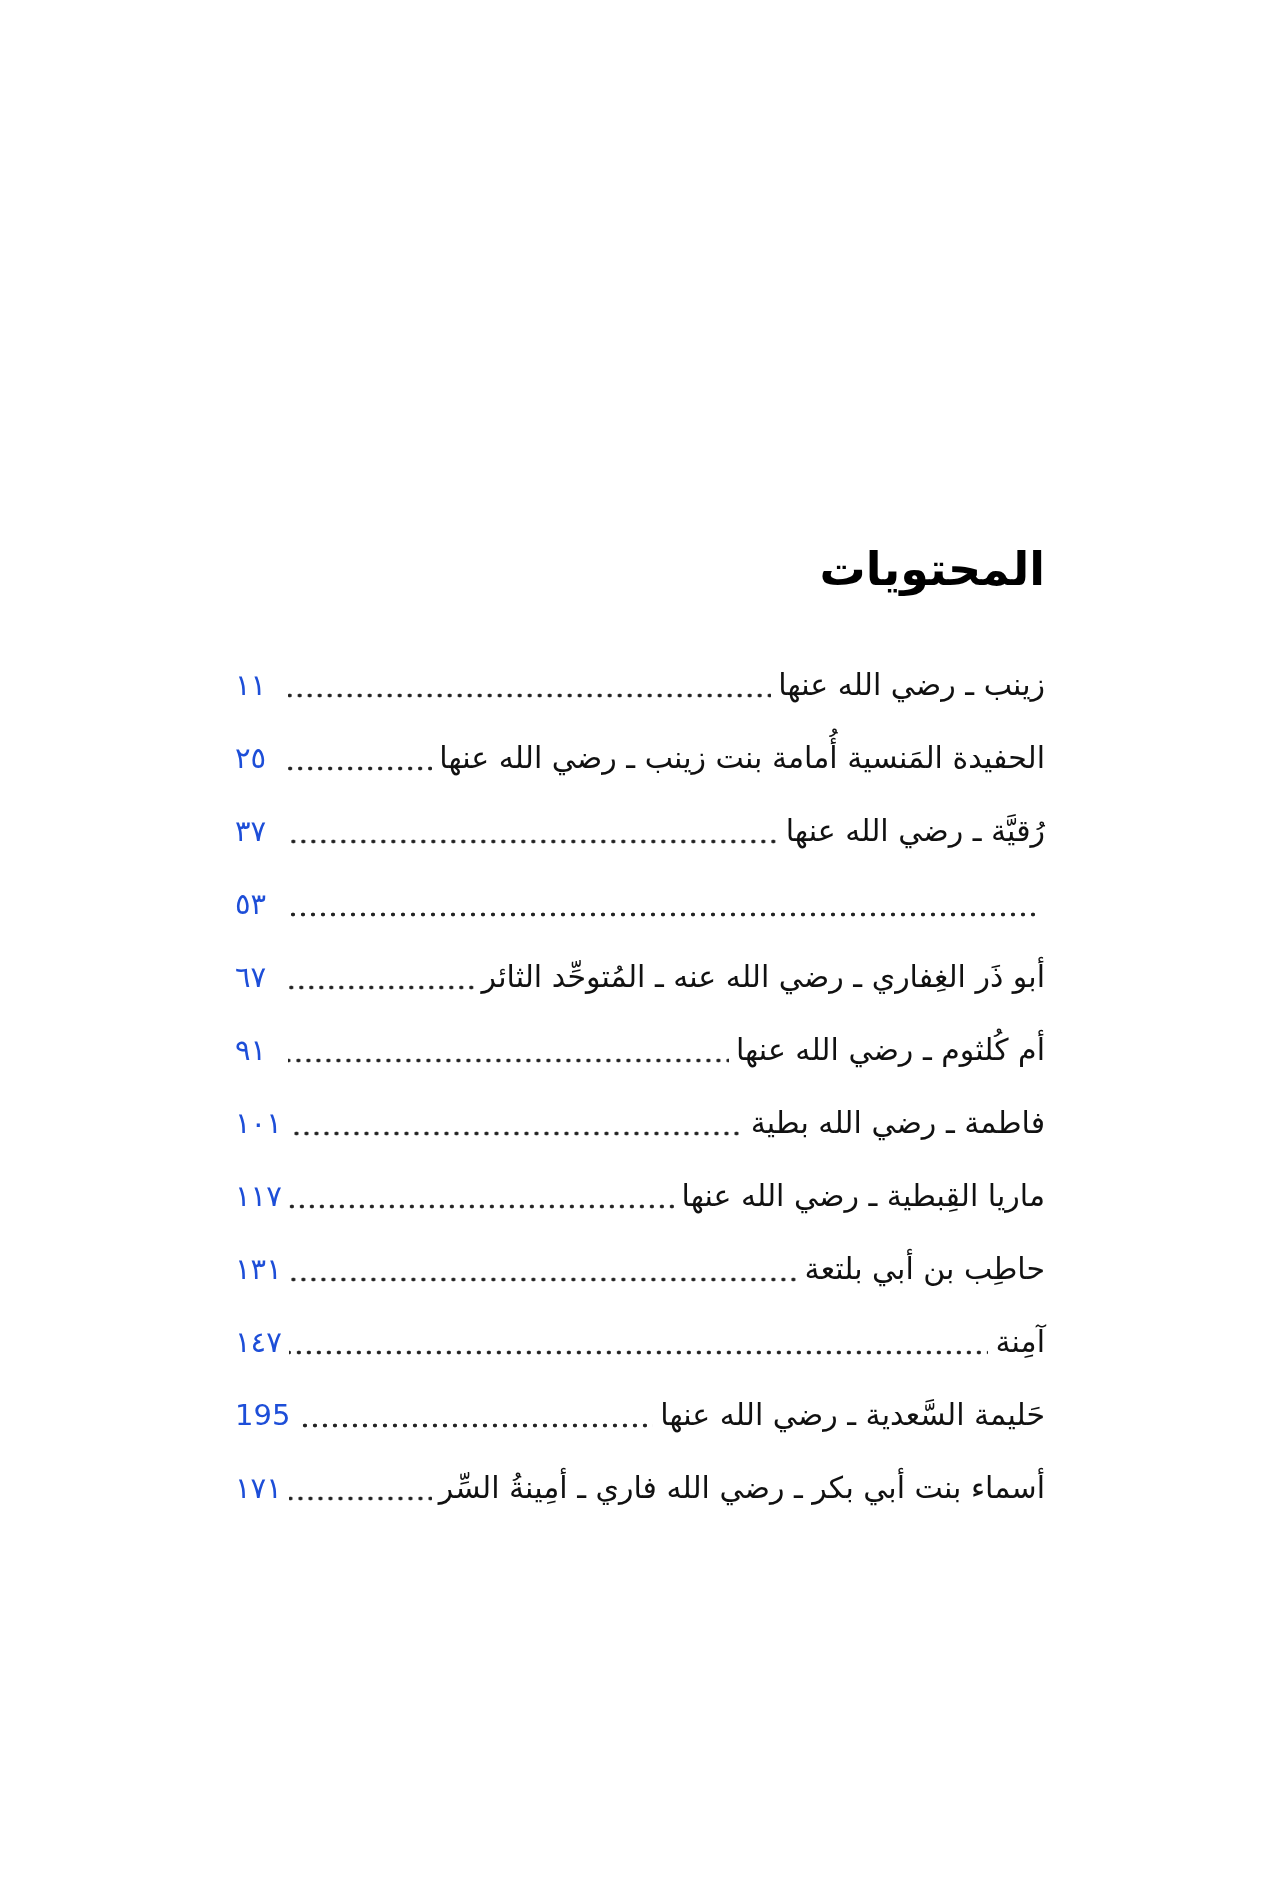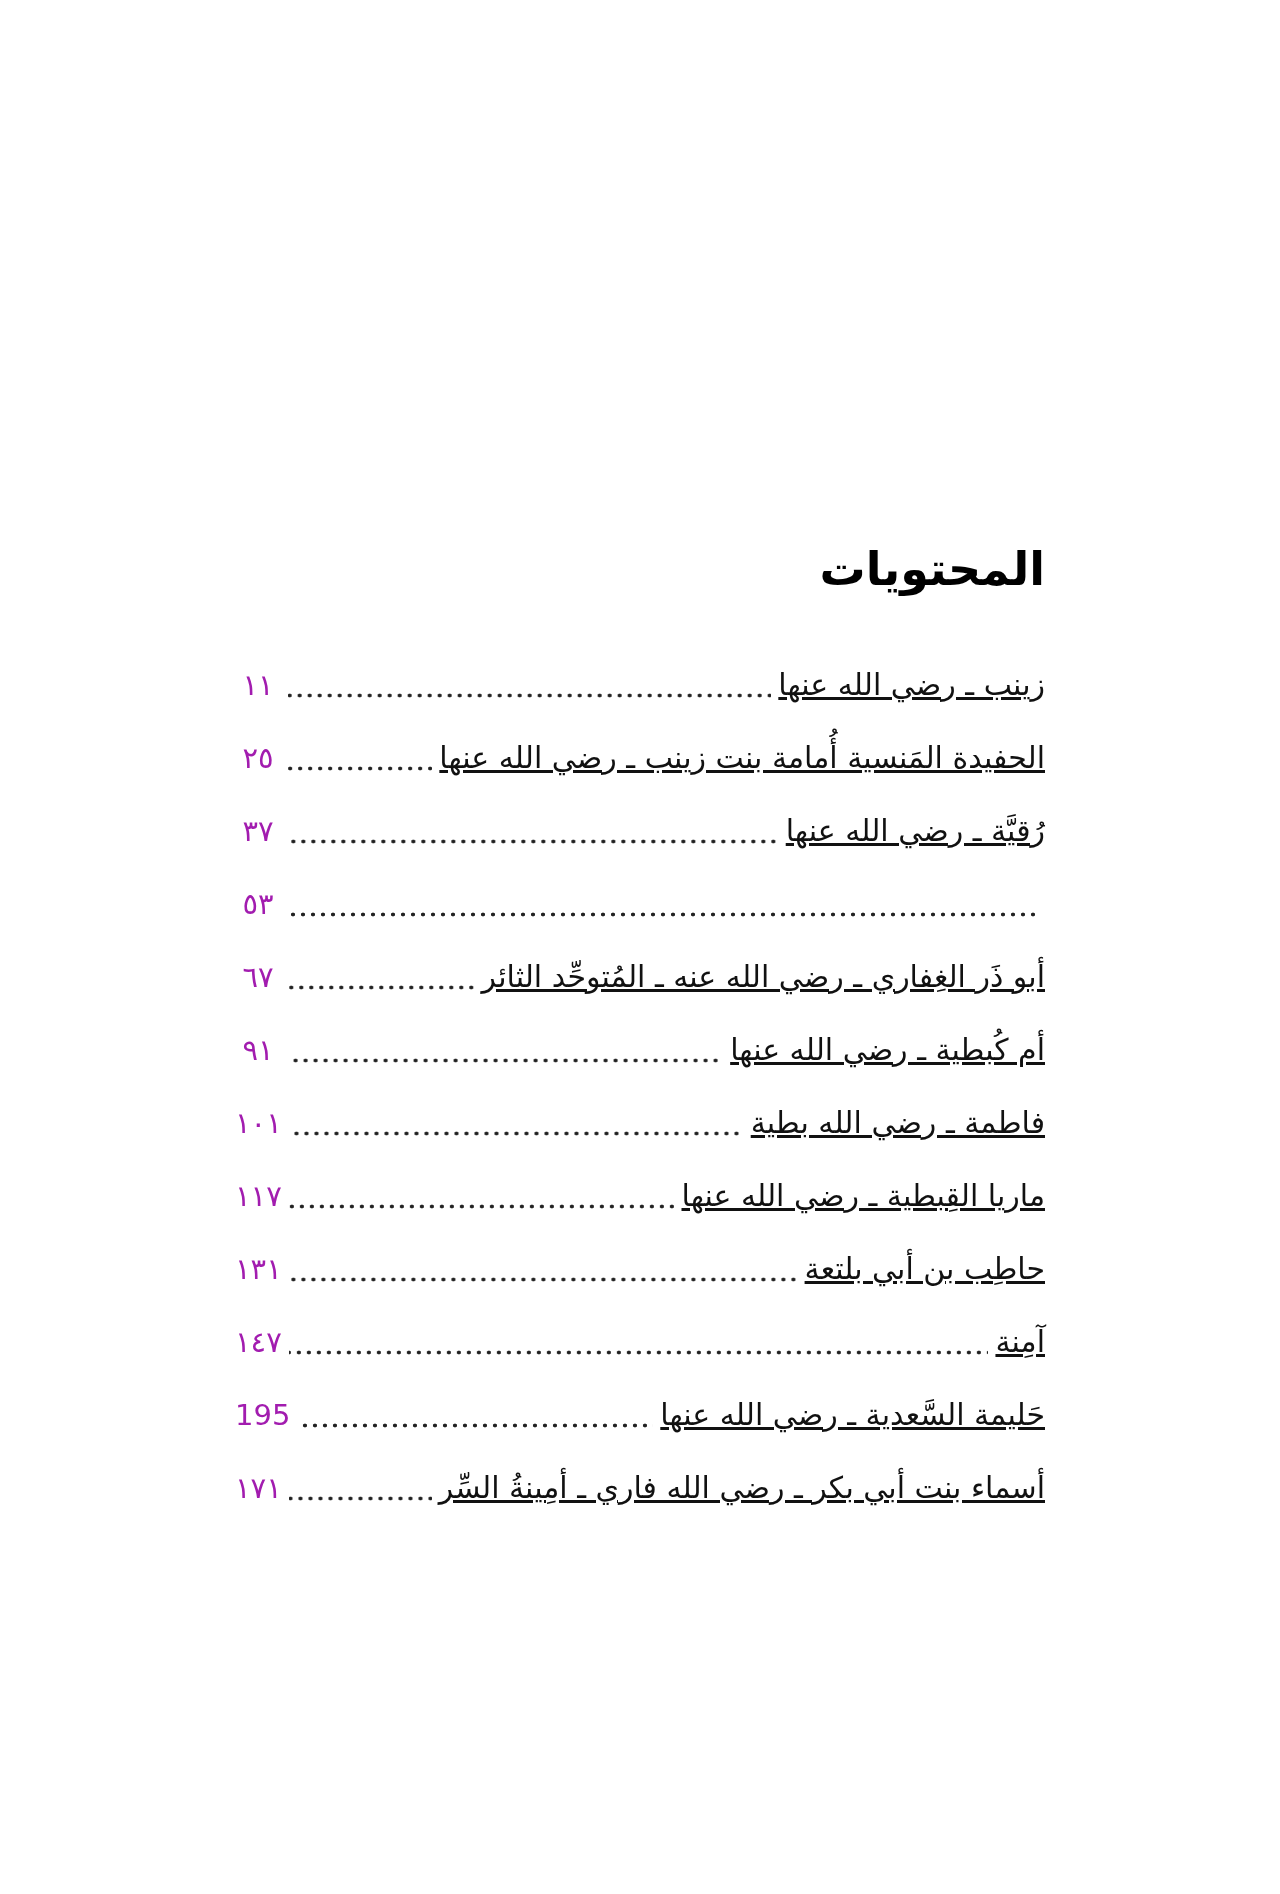--- a/index.html
+++ b/index.html
@@ -36,38 +36,37 @@
     display: flex;
     align-items: center;
     height: 73px;
     direction: rtl;
   }
   .toc-title {
     white-space: nowrap;
     font-size: 30px;
     line-height: 1.25;
     color: #111111;
-    text-decoration: underline;
   }
   .toc-leader {
     flex: 1 1 auto;
     min-width: 14px;
     height: 5px;
     margin: 22px 7px 0 7px;
     background-image: radial-gradient(circle, #222222 1.7px, transparent 2.2px);
     background-size: 10px 5px;
     background-repeat: repeat-x;
     background-position: center bottom;
   }
   .toc-page {
     white-space: nowrap;
     font-size: 29px;
-    color: #a21caf;
+    color: #1d4ed8;
     min-width: 46px;
-    text-align: center;
+    text-align: left;
   }
 </style>
 </head>
 <body>
 
 <div class="page">
   <div class="content">
     <h1 class="book-title">المحتويات</h1>
     <div class="toc">
         <div class="toc-row">
@@ -88,21 +87,21 @@
         <div class="toc-row">
           <span class="toc-leader"></span>
           <span class="toc-page">٥٣</span>
         </div>
         <div class="toc-row">
           <span class="toc-title">أبو ذَر الغِفاري ـ رضي الله عنه ـ المُتوحِّد الثائر</span>
           <span class="toc-leader"></span>
           <span class="toc-page">٦٧</span>
         </div>
         <div class="toc-row">
-          <span class="toc-title">أم كُبطية ـ رضي الله عنها</span>
+          <span class="toc-title">أم كُلثوم ـ رضي الله عنها</span>
           <span class="toc-leader"></span>
           <span class="toc-page">٩١</span>
         </div>
         <div class="toc-row">
           <span class="toc-title">فاطمة ـ رضي الله بطية</span>
           <span class="toc-leader"></span>
           <span class="toc-page">١٠١</span>
         </div>
         <div class="toc-row">
           <span class="toc-title">ماريا القِبطية ـ رضي الله عنها</span>

